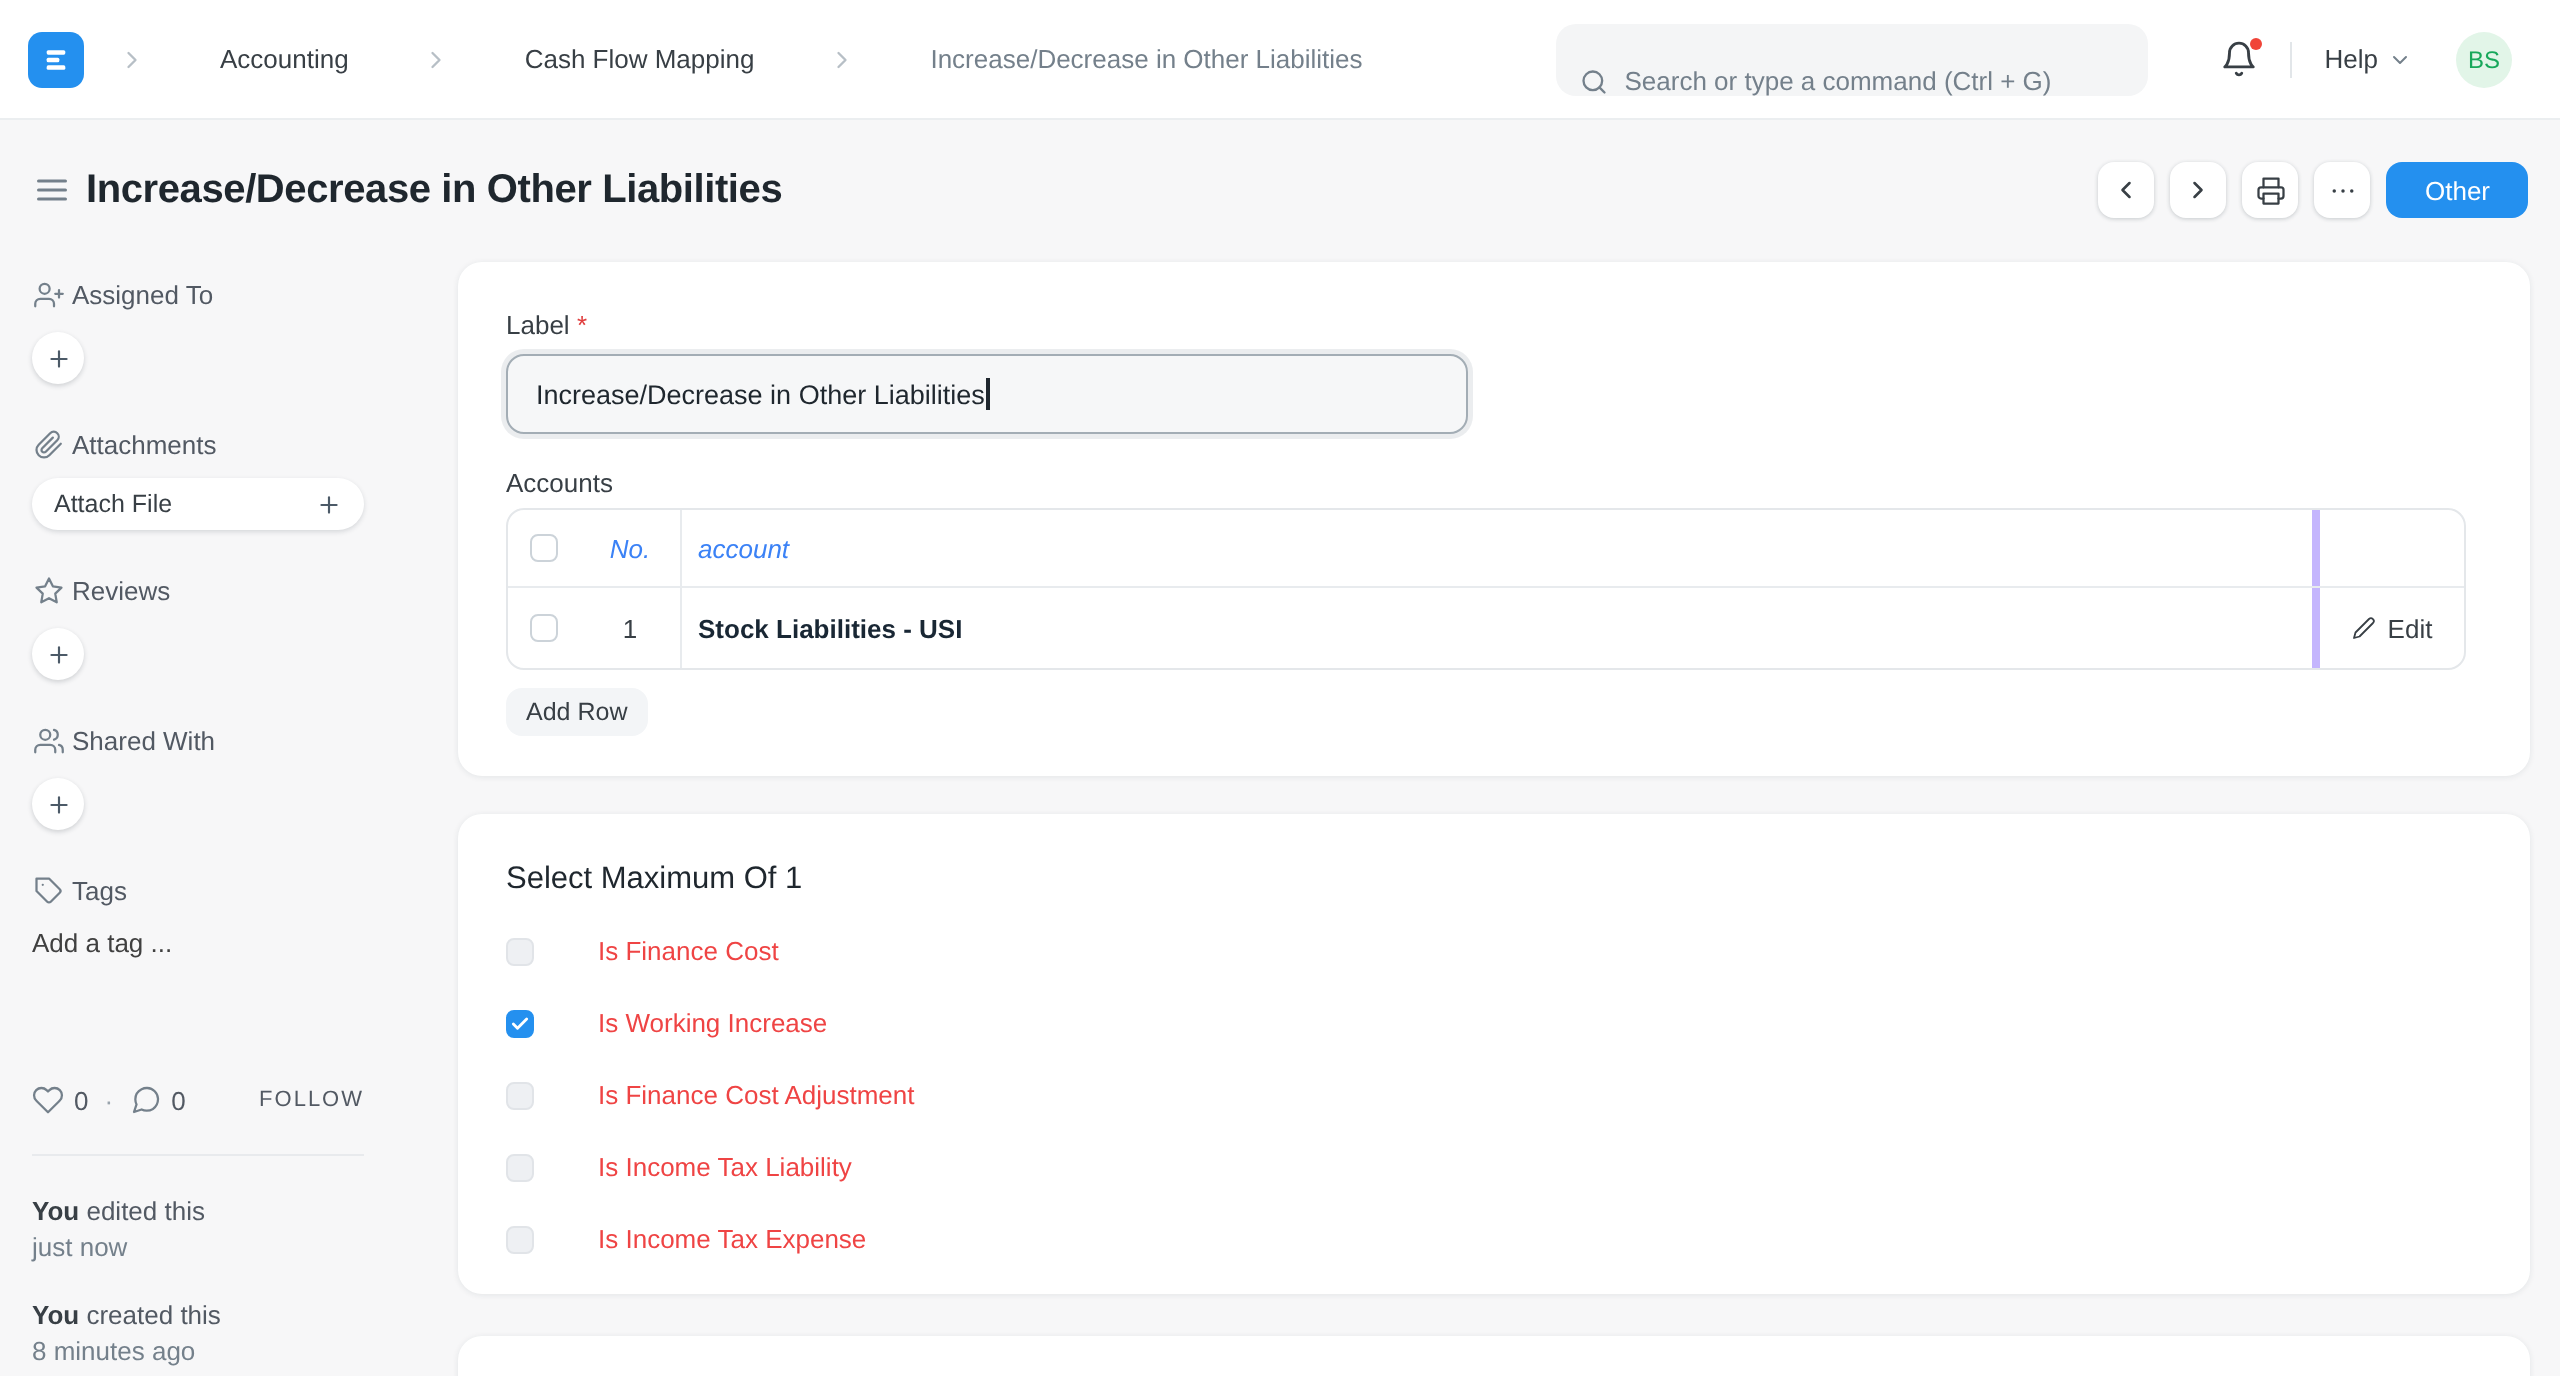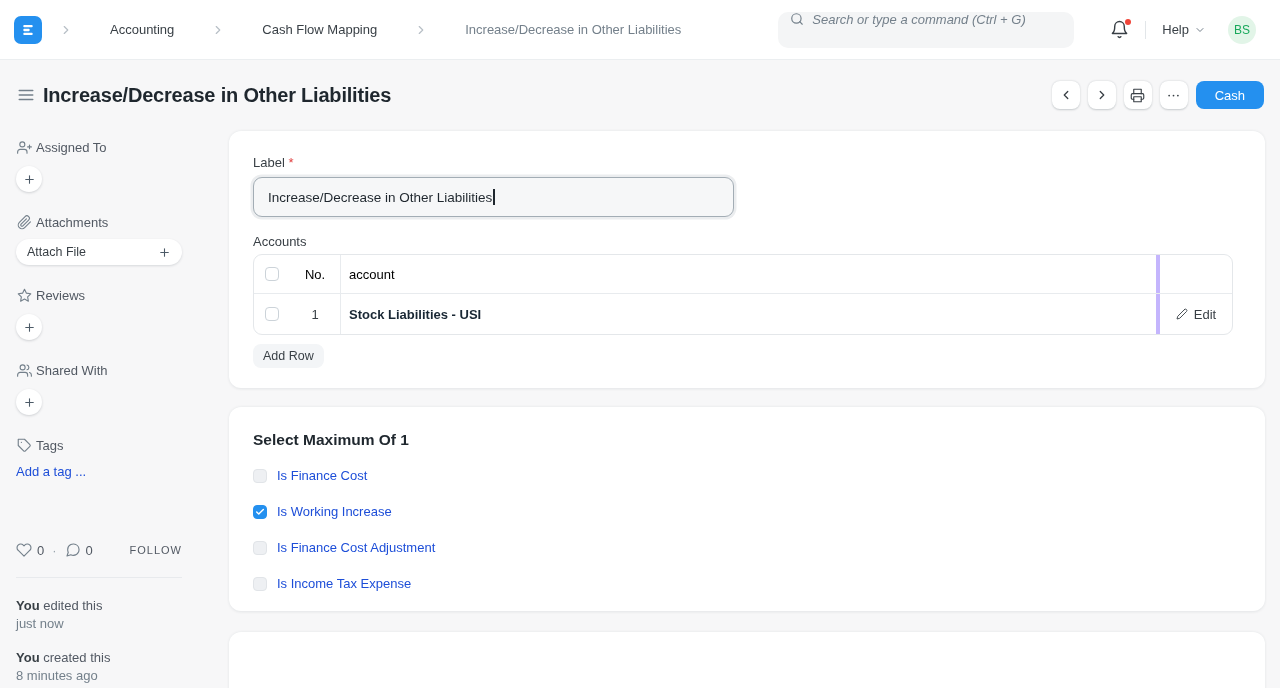--- a/index.html
+++ b/index.html
@@ -20,21 +20,21 @@
     width:28px; height:28px; border-radius:7px; background:#2490ef;
     display:flex; align-items:center; justify-content:center; cursor:pointer; flex-shrink:0;
   }
   .breadcrumbs { display:flex; align-items:center; margin-left:8px;gap:28px; }
   .crumb-sep { color:#b7bfc6; margin:0 9px; }
   .crumb { color:#383f45; cursor:pointer; white-space:nowrap; }
   .crumb.current { color:#74808b; cursor:default; }
   .nav-right { margin-left:auto; display:flex; align-items:center; }
   .searchbar {
     width:296px; height:36px; background:#f4f5f6; border:none; border-radius:10px;
-    display:flex; align-items:flex-start; padding:0 12px; color:#74808b;font-style:italic;
+    display:flex; align-items:flex-end; padding:0 12px; color:#74808b;
   }
   .searchbar input {
     border:none; outline:none; background:transparent; margin-left:8px; flex:1;
     font:inherit; color:#383f45; font-size:13px;
   }
   .searchbar input::placeholder { color:#74808b; }
   .bell-wrap { position:relative; margin-left:36px; cursor:pointer; color:#383f45; }
   .bell-dot {
     position:absolute; top:-1px; right:-2px; width:6px; height:6px; border-radius:50%;
     background:#f04438;
@@ -77,21 +77,21 @@
     box-shadow:0 1px 2.5px rgba(25,39,52,.18); color:#4c5a67; display:flex;
     align-items:center; justify-content:center; cursor:pointer; margin-top:11px;
   }
   .sb-block { margin-bottom:23px; }
   .attach-btn {
     margin-top:9px; width:166px; height:26px; border-radius:13px; background:#fff;
     border:none; box-shadow:0 1px 2.5px rgba(25,39,52,.15); display:flex; align-items:center;
     padding:0 11px; cursor:pointer; color:#383f45; font-size:12.5px; font-family:Liberation Sans, sans-serif;
   }
   .attach-btn .plus { margin-left:auto; color:#4c5a67; display:flex; }
-  .add-tag { margin-top:11px; color:#1d4ed8; cursor:pointer; }
+  .add-tag { margin-top:11px; color:#404040; cursor:pointer; }
   .counts-row { margin-top:63px; display:flex; align-items:center; }
   .count-group { display:flex; align-items:center; gap:5px; color:#525963; cursor:pointer; }
   .count-ic { color:#74808b; display:flex; }
   .mid-dot { color:#9aa4ad; margin:0 8px; }
   .follow {
     margin-left:auto; font-size:11px; letter-spacing:1px; color:#525963;
     cursor:pointer; font-weight:500;
   }
   .sb-divider { height:1px; background:#e8eaed; margin-top:19px; }
   .activity { margin-top:19px; line-height:18px; }
@@ -112,53 +112,53 @@
     width:481px; height:40px; background:#f6f7f8; border:1px solid #a3adb5;
     box-shadow:0 0 0 2.5px rgba(163,173,181,.22); border-radius:9px;
     display:flex; align-items:center; padding:0 14px; color:#1f272e; font-size:13.5px;
     cursor:text;
   }
   .caret { width:1.5px; height:16px; background:#1f272e; margin-left:1px; }
   .accounts-label { margin:17px 0 5px; color:#383f45; }
 
   .grid { border:1px solid #e4e7ea; border-radius:9px; overflow:hidden; background:#fff; }
   .grid-row { display:flex; align-items:center; height:40px; }
-  .grid-row.header { height:39px; color:#000000; border-bottom:1px solid #e8ebee; }
+  .grid-row.header { height:39px; color:#3b82f6; border-bottom:1px solid #e8ebee;font-style:italic; }
   .c-check { width:36px; display:flex; justify-content:center; align-items:center; }
   .c-no { width:50px; text-align:center; }
   .c-account { flex:1; padding-left:8px; border-left:1px solid #e8ebee; align-self:stretch; display:flex; align-items:center; }
   .c-edit { width:76px; align-self:stretch; border-left:4px solid #c4b5fd; display:flex; align-items:center; justify-content:center; }
   .grid-row .c-account.bold { font-weight:700; color:#192734; }
   .tbl-check {
     width:14px; height:14px; border-radius:4px; border:1px solid #ccd3d9; background:#fff;
     cursor:pointer;
   }
   .edit-btn {
     display:flex; align-items:center; gap:6px; background:none; border:none;
     color:#383f45; font-size:13px; cursor:pointer; font-family:inherit;
   }
   .add-row-btn {
     margin-top:9px; height:24px; padding:0 10px; border:none; border-radius:8px;
     background:#f3f5f7; color:#383f45; font-size:12.5px; cursor:pointer;
     display:inline-flex; align-items:center; font-family:inherit;
   }
 
   .card-2 { margin-top:19px; padding:24px 24px 20px; }
-  .section-title { font-size:15.5px; font-weight:700; color:#1f272e; }
+  .section-title { font-size:15.5px; font-weight:400; color:#1f272e; }
   .cb-row { display:flex; align-items:center; gap:10px; margin-top:21px; cursor:pointer; }
   .cb-row.first { margin-top:19px; }
   .cb {
     width:14px; height:14px; border-radius:4px; background:#eef0f3;
     border:1px solid #e1e4e8; display:flex; align-items:center; justify-content:center;
     cursor:pointer; flex-shrink:0;
   }
   .cb .check { display:none; }
   .cb.checked { background:#2490ef; border-color:#2490ef; }
   .cb.checked .check { display:block; }
-  .cb-label { color:#1d4ed8; }
+  .cb-label { color:#ef4444;margin-left:22px; }
 
   .card-3 { margin-top:21px; height:80px; }
 </style>
 </head>
 <body>
 
 <header class="navbar">
   <div class="logo">
     <span>
       <svg width="16" height="16" viewBox="0 0 24 24" fill="#ffffff">
@@ -259,21 +259,21 @@
     </button>
     <button class="icon-btn">
       <span>
         <svg width="15" height="15" viewBox="0 0 24 24" fill="currentColor">
             <circle cx="5" cy="12" r="1.4"></circle>
             <circle cx="12" cy="12" r="1.4"></circle>
             <circle cx="19" cy="12" r="1.4"></circle>
           </svg>
       </span>
     </button>
-    <button class="btn-primary">Cash</button>
+    <button class="btn-primary">Other</button>
   </div>
 </div>
 
 <div class="content">
 
   <aside class="sidebar">
     <div class="sb-block">
       <div class="sb-head">
         <span class="sb-ic">
           <svg width="15" height="15" viewBox="0 0 24 24" fill="none" stroke="currentColor" stroke-width="1.8" stroke-linecap="round" stroke-linejoin="round">
@@ -468,24 +468,30 @@
         <span class="cb-label">Is Working Increase</span>
       </div>
 
       <div class="cb-row">
         <span class="cb">
           
         </span>
         <span class="cb-label">Is Finance Cost Adjustment</span>
       </div>
 
-
       <div class="cb-row">
         <span class="cb">
           
         </span>
+        <span class="cb-label">Is Income Tax Liability</span>
+      </div>
+
+      <div class="cb-row">
+        <span class="cb">
+          
+        </span>
         <span class="cb-label">Is Income Tax Expense</span>
       </div>
     </section>
 
     <section class="card card-3"></section>
   </main>
 </div>
 
 </body></html>

